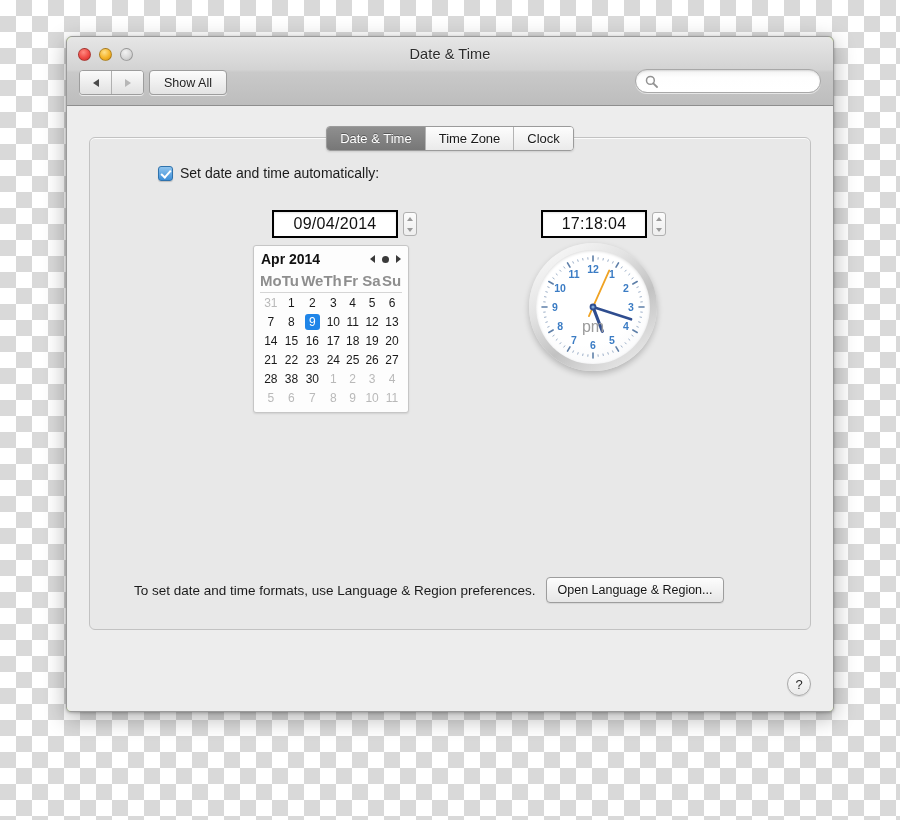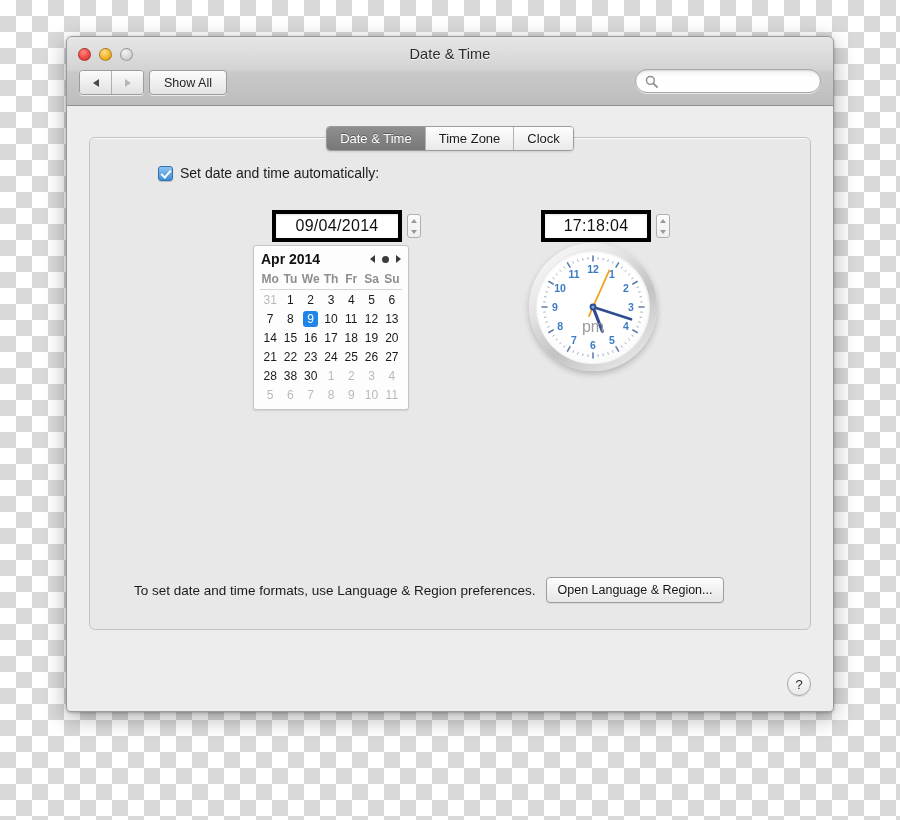--- a/index.html
+++ b/index.html
@@ -217,21 +217,21 @@
     background: linear-gradient(to bottom, #fbfbfb, #e2e2e2);
     display: flex; align-items: center; justify-content: center;
   }
   .chev-d { width:0;height:0;border-left:4.5px solid transparent;border-right:4.5px solid transparent;border-top:5.5px solid #4d4d4d; }
 
   
   .fieldwrap { position: absolute; display: flex; align-items: center; }
   #datefieldwrap { left: 182px; top: 72px; }
   #timefieldwrap { left: 451px; top: 72px; }
   .txtfield {
-    border: 4px solid #000000;
+    border: 2px solid #000000;
     background: #fff;
     box-shadow: inset 0 1px 2px rgba(0,0,0,0.12);
     padding: 3px 7px;
     font-size: 16px;
     color: #111;
     text-align: center;
     letter-spacing: 0.3px;
   }
   #datefield { width: 108px; }
   #timefield { width: 88px; }
@@ -264,22 +264,22 @@
     display: flex; align-items: center; justify-content: space-between;
     padding: 1px 1px 4px 1px;
   }
   #calmonth { font-size: 14px; font-weight: bold; color: #111; }
   #calnav { display: flex; align-items: center; gap: 7px; }
   .cn-l { width:0;height:0;border-top:4px solid transparent;border-bottom:4px solid transparent;border-right:5.5px solid #3a3a3a; }
   .cn-r { width:0;height:0;border-top:4px solid transparent;border-bottom:4px solid transparent;border-left:5.5px solid #3a3a3a; }
   .cn-c { width:7px;height:7px;border-radius:50%;background:#3a3a3a; }
   table.cal { border-collapse: collapse; width: 100%; }
   table.cal th {
-    font-size: 12px; font-weight: bold; color: #8e8e8e;
-    padding: 1px 0 3px 0; text-align: center;
+    font-size: 15px; font-weight: bold; color: #8e8e8e;
+    padding: 1px 0 3px 0; text-align: left;
     border-bottom: 1px solid #d5d5d5;
   }
   table.cal td {
     font-size: 12px; color: #1a1a1a;
     text-align: center;
     padding: 2.5px 0;
     width: 14.28%;
   }
   table.cal td.dim { color: #b9b9b9; }
   table.cal td.sel span {

